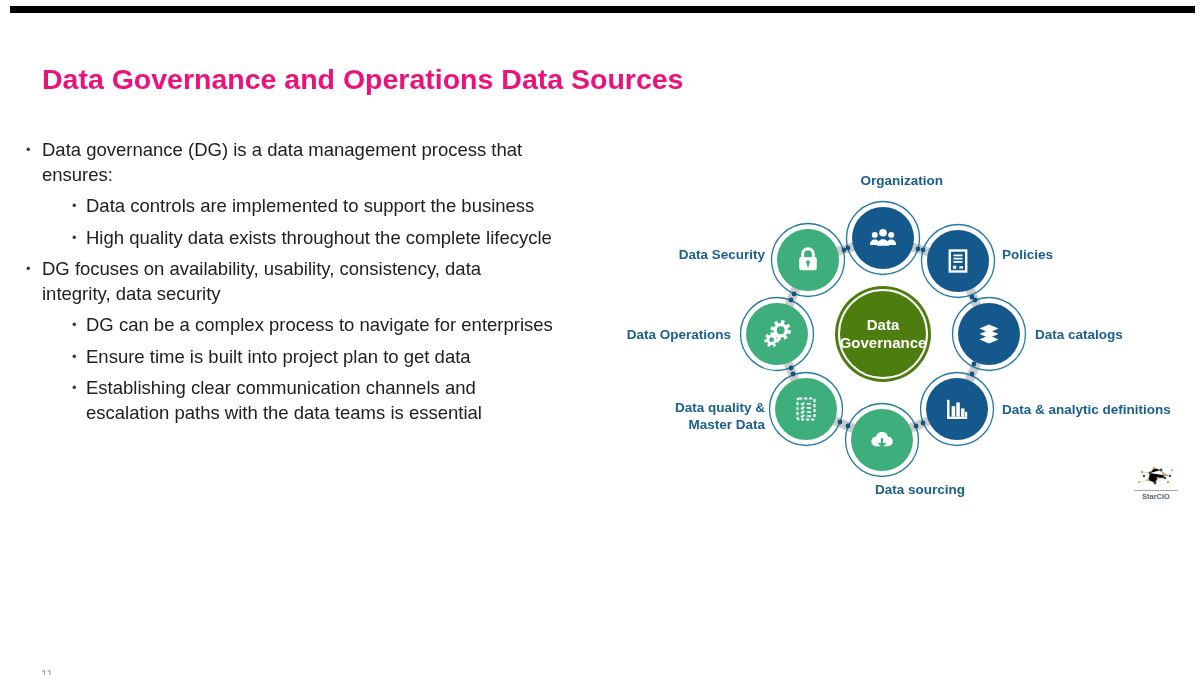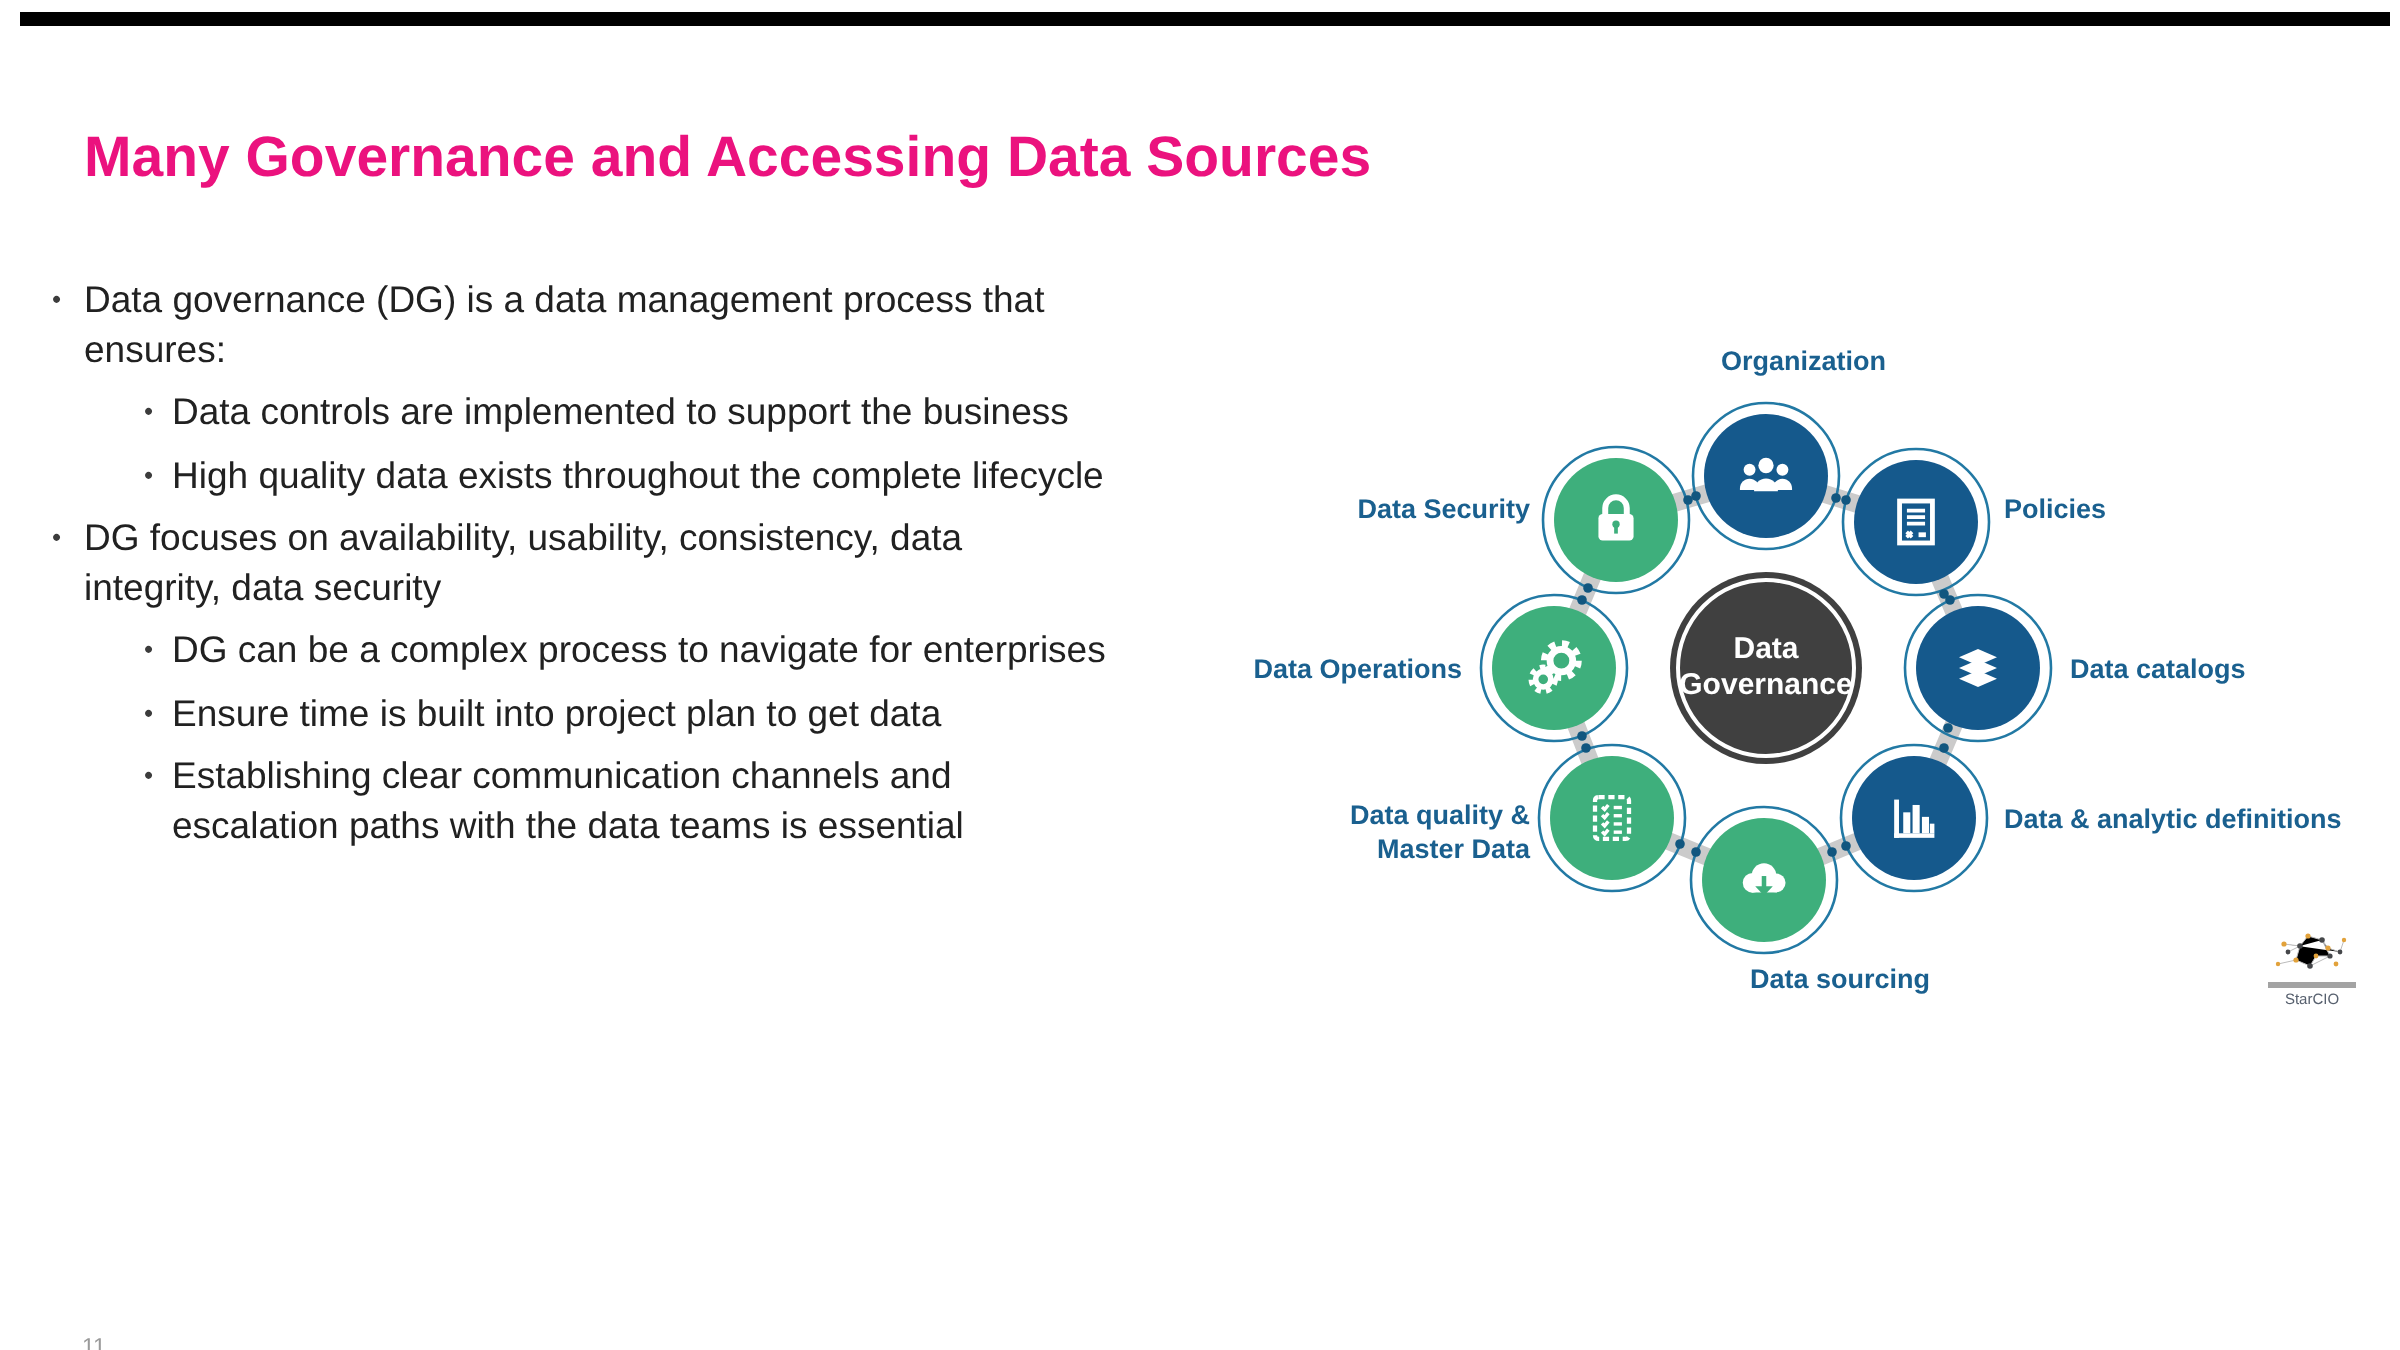--- a/index.html
+++ b/index.html
@@ -13,37 +13,37 @@
   .lvl2{padding-left:62px;}
   .b-item::before{content:"•";position:absolute;top:0;color:#3c3c3c;font-size:13px;}
   .lvl1::before{left:2px;}
   .lvl2::before{left:48px;}
   .diagram{position:absolute;left:620px;top:160px;width:570px;height:360px;}
   .underlay{position:absolute;left:0;top:0;}
   .node{position:absolute;border-radius:50%;display:flex;align-items:center;justify-content:center;}
   .sat{width:62px;height:62px;}
   .blue{background:#15598C;}
   .green{background:#3EAF7C;}
-  .center-node{width:96px;height:96px;background:#404040;flex-direction:column;}
+  .center-node{width:96px;height:96px;background:#4d7c0f;flex-direction:column;}
   .center-node::after{content:"";position:absolute;inset:3px;border:2px solid #fff;border-radius:50%;}
   .center-text{color:#fff;font-weight:bold;font-size:15px;line-height:18px;text-align:center;z-index:2;white-space:pre-line;}
   .nlabel{position:absolute;font-weight:bold;font-size:13.5px;line-height:16.5px;color:#1A608F;white-space:pre-line;}
   .lab-c{text-align:right;}
   .lab-r{text-align:right;}
   .node svg{width:34px;height:34px;}
   .logo{position:absolute;left:1134px;top:464px;width:44px;text-align:center;}
-  .logo-label{font-size:7.5px;font-weight:normal;color:#57606e;border-top:3px solid #a3a3a3;padding-top:1px;margin-top:-2px;}
+  .logo-label{font-size:7.5px;font-weight:bold;color:#57606e;border-top:1px solid #a3a3a3;padding-top:1px;margin-top:-2px;}
   .pagenum{position:absolute;left:41px;top:668px;font-size:11.5px;color:#9a9a9a;}
 </style>
 </head>
 <body>
 
 <div class="topbar"></div>
 
-<h1 class="title">Many Governance and Accessing Data Sources</h1>
+<h1 class="title">Data Governance and Operations Data Sources</h1>
 
 <div class="bullets">
   <div class="b-item lvl1">Data governance (DG) is a data management process that
 ensures:</div>
   <div class="b-item lvl2">Data controls are implemented to support the business</div>
   <div class="b-item lvl2">High quality data exists throughout the complete lifecycle</div>
   <div class="b-item lvl1">DG focuses on availability, usability, consistency, data
 integrity, data security</div>
   <div class="b-item lvl2">DG can be a complex process to navigate for enterprises</div>
   <div class="b-item lvl2">Ensure time is built into project plan to get data</div>

